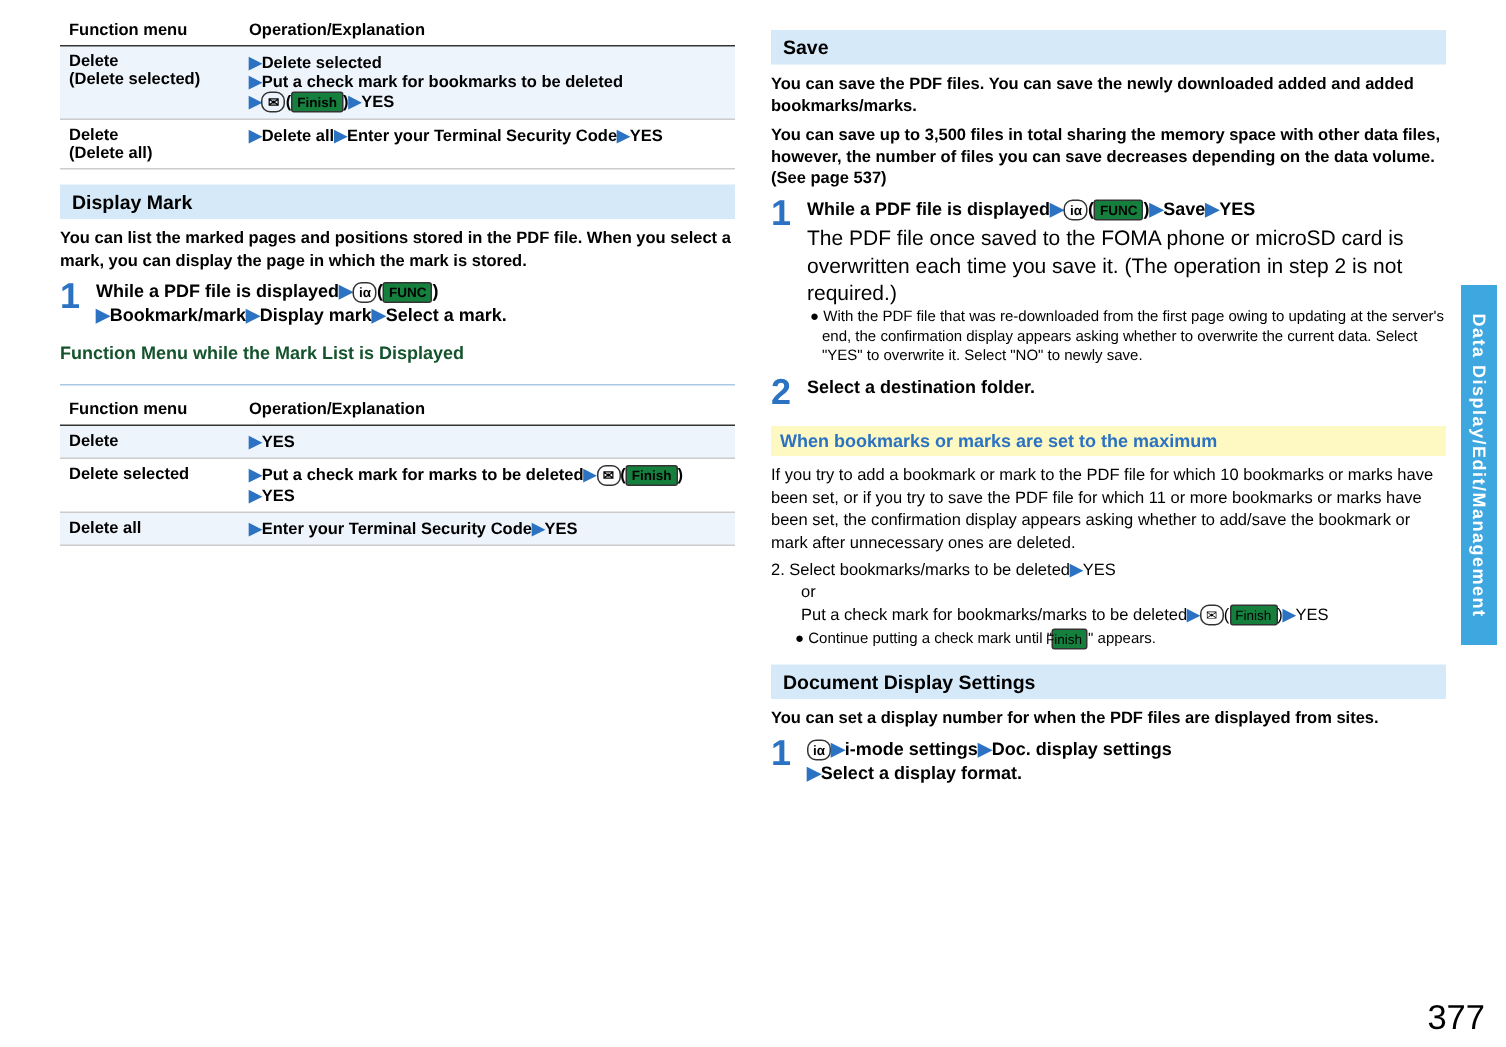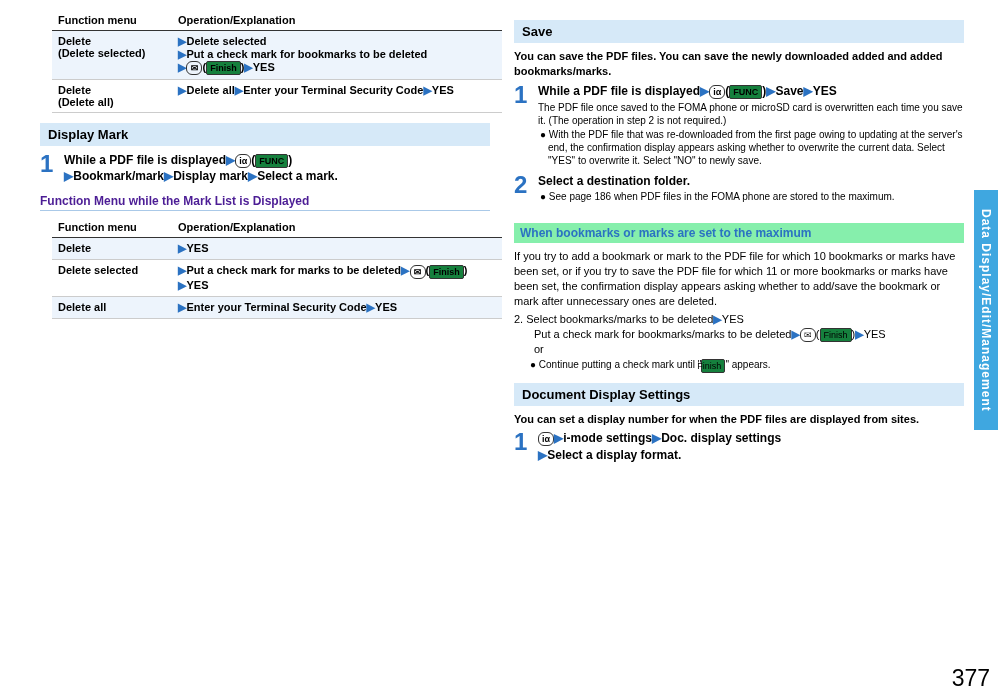--- a/index.html
+++ b/index.html
@@ -13,63 +13,63 @@
     background: #fff;
   }
   .page {
     display: flex;
     gap: 24px;
     padding: 10px 40px 10px 40px;
   }
   .col {
     width: 450px;
   }
-  .tbl { width: 100%; border-collapse: collapse; margin-left: 12px; }
+  .tbl { width: 100%; border-collapse: collapse; }
   .tbl th, .tbl td { text-align: left; padding: 4px 6px; vertical-align: top; font-size: 11px; }
   .tbl thead th { border-bottom: 1px solid #333; font-weight: bold; }
   .tbl tbody td { border-bottom: 1px solid #ccc; }
   .row-alt { background: #edf4fc; }
   .section-head {
     background: #d6e9f8;
     padding: 4px 8px;
     font-weight: bold;
     font-size: 13px;
     margin: 10px 0 6px 0;
   }
   .sub-head {
-    color: #4c1d95;
+    color: #14532d;
     font-weight: bold;
     font-size: 12px;
     margin: 10px 0 6px 0;
     border-bottom: 1px solid #aac9e8;
-    padding-bottom: 2px;
+    padding-bottom: 14px;
   }
   .sub-head-bg {
-    background: #86efac;
+    background: #fef9c3;
     color: #2b72c2;
     font-weight: bold;
     font-size: 12px;
-    margin: 20px 0 6px 0;
+    margin: 10px 0 6px 0;
     padding: 3px 6px;
   }
   .bold { font-weight: bold; }
   .step {
     display: flex;
     gap: 6px;
     margin-bottom: 6px;
   }
   .step-num {
     color: #2b72c2;
     font-size: 24px;
     font-weight: bold;
     line-height: 1;
     min-width: 18px;
   }
   .step-body { flex: 1; font-size: 12px; line-height: 1.35; }
-  .step-body .sub { font-size: 10px; line-height: 1.3; margin-top: 2px; }
+  .step-body .sub { font-size: 14px; line-height: 1.3; margin-top: 2px; }
   .tri { color: #2b72c2; font-weight: bold; }
   .icon-box {
     display: inline-block;
     border: 1px solid #333;
     padding: 0 3px;
     font-size: 9px;
     line-height: 12px;
     border-radius: 2px;
     background: #15803d;
     vertical-align: middle;
@@ -143,20 +143,21 @@
           <td class="bold" style="white-space:pre-line">Delete
 (Delete all)</td>
           <td class="bold">
             <span class="tri">▶</span><span>Delete all</span><span class="tri">▶</span><span>Enter your Terminal Security Code</span><span class="tri">▶</span><span>YES</span>
           </td>
         </tr>
       </tbody>
     </table>
 
     <div class="section-head">Display Mark</div>
+    <p class="plain bold">You can list the marked pages and positions stored in the PDF file. When you select a mark, you can display the page in which the mark is stored.</p>
 
     <div class="step">
       <div class="step-num">1</div>
       <div class="step-body bold">
         <span>While a PDF file is displayed</span><span class="tri">▶</span><span class="icon-round">iα</span><span>(</span><span class="icon-box">FUNC</span><span>)</span><br>
         <span class="tri">
 ▶</span><span>Bookmark/mark</span><span class="tri">▶</span><span>Display mark</span><span class="tri">▶</span><span>Select a mark.</span>
       </div>
     </div>
 
@@ -192,49 +193,49 @@
         </tr>
       </tbody>
     </table>
 
   </div>
 
   <div class="col">
 
     <div class="section-head">Save</div>
     <p class="plain bold">You can save the PDF files. You can save the newly downloaded added and added bookmarks/marks.</p>
+    <p class="plain bold">You can save up to 3,500 files in total sharing the memory space with other data files, however, the number of files you can save decreases depending on the data volume. (See page 537)</p>
 
     <div class="step">
       <div class="step-num">1</div>
       <div class="step-body">
         <div class="bold">
           <span>While a PDF file is displayed</span><span class="tri">▶</span><span class="icon-round">iα</span><span>(</span><span class="icon-box">FUNC</span><span>)</span><span class="tri">▶</span><span>Save</span><span class="tri">▶</span><span>YES</span>
         </div>
         <div class="sub">The PDF file once saved to the FOMA phone or microSD card is overwritten each time you save it. (The operation in step 2 is not required.)</div>
         <div class="bullet">● <span>With the PDF file that was re-downloaded from the first page owing to updating at the server's end, the confirmation display appears asking whether to overwrite the current data. Select "YES" to overwrite it. Select "NO" to newly save.</span></div>
       </div>
     </div>
 
     <div class="step">
       <div class="step-num">2</div>
       <div class="step-body">
         <div class="bold">Select a destination folder.</div>
-        <div class="bullet">● <span>See page 186 when PDF files in the FOMA phone are stored to the maximum.</span></div>
       </div>
     </div>
 
     <div class="sub-head-bg">When bookmarks or marks are set to the maximum</div>
     <p class="plain">If you try to add a bookmark or mark to the PDF file for which 10 bookmarks or marks have been set, or if you try to save the PDF file for which 11 or more bookmarks or marks have been set, the confirmation display appears asking whether to add/save the bookmark or mark after unnecessary ones are deleted.</p>
     <div class="list-num">
       <span>2. Select bookmarks/marks to be deleted</span><span class="tri">▶</span><span>YES</span>
     </div>
+    <div class="list-num" style="padding-left:20px;text-indent:0">or</div>
     <div class="list-num" style="padding-left:20px;text-indent:0">
       <span>Put a check mark for bookmarks/marks to be deleted</span><span class="tri">▶</span><span class="icon-round">✉</span><span>(</span><span class="icon-box">Finish</span><span>)</span><span class="tri">▶</span><span>YES</span>
     </div>
-    <div class="list-num" style="padding-left:20px;text-indent:0">or</div>
     <div class="bullet" style="padding-left:24px">● <span>Continue putting a check mark until "</span><span class="icon-box">Finish</span><span>" appears.</span></div>
 
     <div class="section-head">Document Display Settings</div>
     <p class="plain bold">You can set a display number for when the PDF files are displayed from sites.</p>
 
     <div class="step">
       <div class="step-num">1</div>
       <div class="step-body bold">
         <span class="icon-round">iα</span><span class="tri">▶</span><span>i-mode settings</span><span class="tri">▶</span><span>Doc. display settings</span><br>
         <span class="tri">

